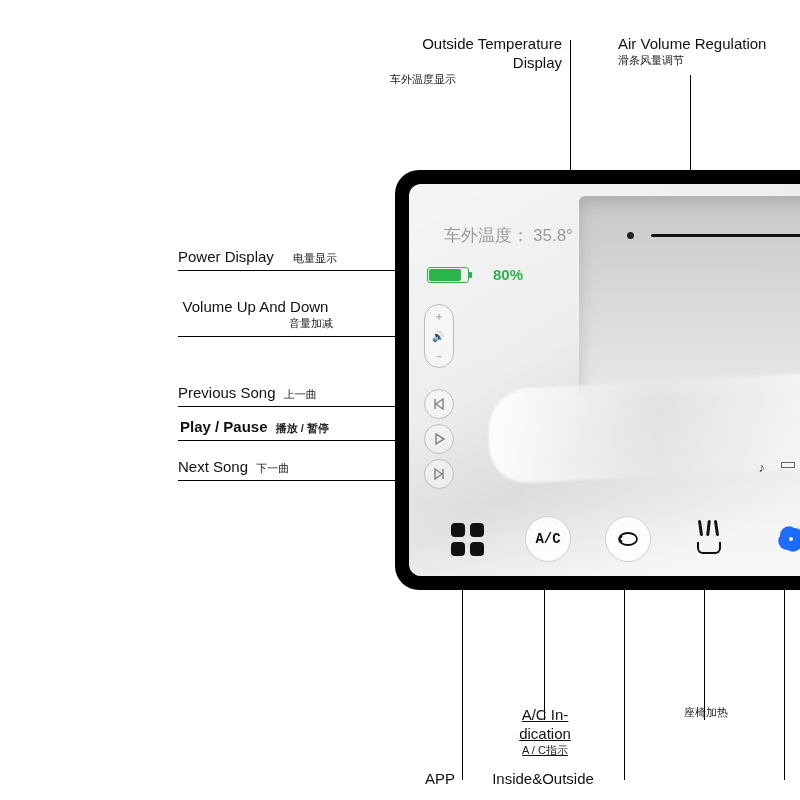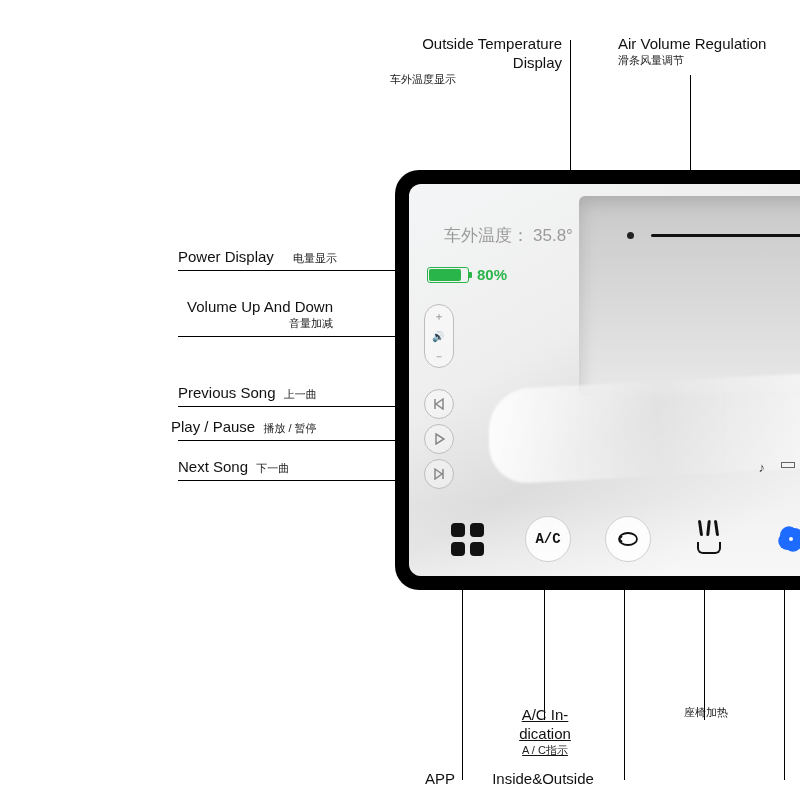--- a/index.html
+++ b/index.html
@@ -76,21 +76,21 @@
     position: absolute;
     width: 7px; height: 7px; background:#222; border-radius:50%;
   }
   .air-track {
     position: absolute;
     height: 3px; background: #111; border-radius: 2px;
   }
   .batt {
     position: absolute;
     left: 18px; top: 82px;
-    display: flex; align-items: center; gap: 8px;
+    display: flex; align-items: center; gap: 24px;
   }
   .batt-shell {
     width: 42px; height: 16px; border: 1.5px solid #2ab54a; border-radius: 3px;
     position: relative;
   }
   .batt-shell::after{
     content:""; position:absolute; right:-4px; top:4px; width:3px; height:6px;
     background:#2ab54a; border-radius:0 1px 1px 0;
   }
   .batt-fill {
@@ -182,32 +182,32 @@
 </div>
 <div class="leader v" style="left:690px; top:75px; height:145px;"></div>
 
 <div class="callout" style="left:178px; top:248px;">
   <span>Power Display</span>
   <span class="sub" style="display:inline; margin-left:15px;">电量显示</span>
 </div>
 <div class="leader h" style="left:178px; top:270px; width:246px;"></div>
 
 <div class="callout right-align" style="left:178px; top:298px; width:155px;">
-  <span style="display:block; text-align:right;">Volume Up And Down</span>
+  <span style="display:block; text-align:center;">Volume Up And Down</span>
   <span class="sub" style="text-align:right;">音量加减</span>
 </div>
 <div class="leader h" style="left:178px; top:336px; width:246px;"></div>
 
 <div class="callout" style="left:178px; top:384px;">
   <span>Previous Song</span>
   <span class="sub" style="display:inline; margin-left:4px;">上一曲</span>
 </div>
 <div class="leader h" style="left:178px; top:406px; width:246px;"></div>
 
-<div class="callout" style="left:171px; top:418px;">
+<div class="callout" style="left:180px; top:418px;font-weight:bold;">
   <span>Play / Pause</span>
   <span class="sub" style="display:inline; margin-left:4px;">播放 / 暂停</span>
 </div>
 <div class="leader h" style="left:178px; top:440px; width:246px;"></div>
 
 <div class="callout" style="left:178px; top:458px;">
   <span>Next Song</span>
   <span class="sub" style="display:inline; margin-left:4px;">下一曲</span>
 </div>
 <div class="leader h" style="left:178px; top:480px; width:246px;"></div>

